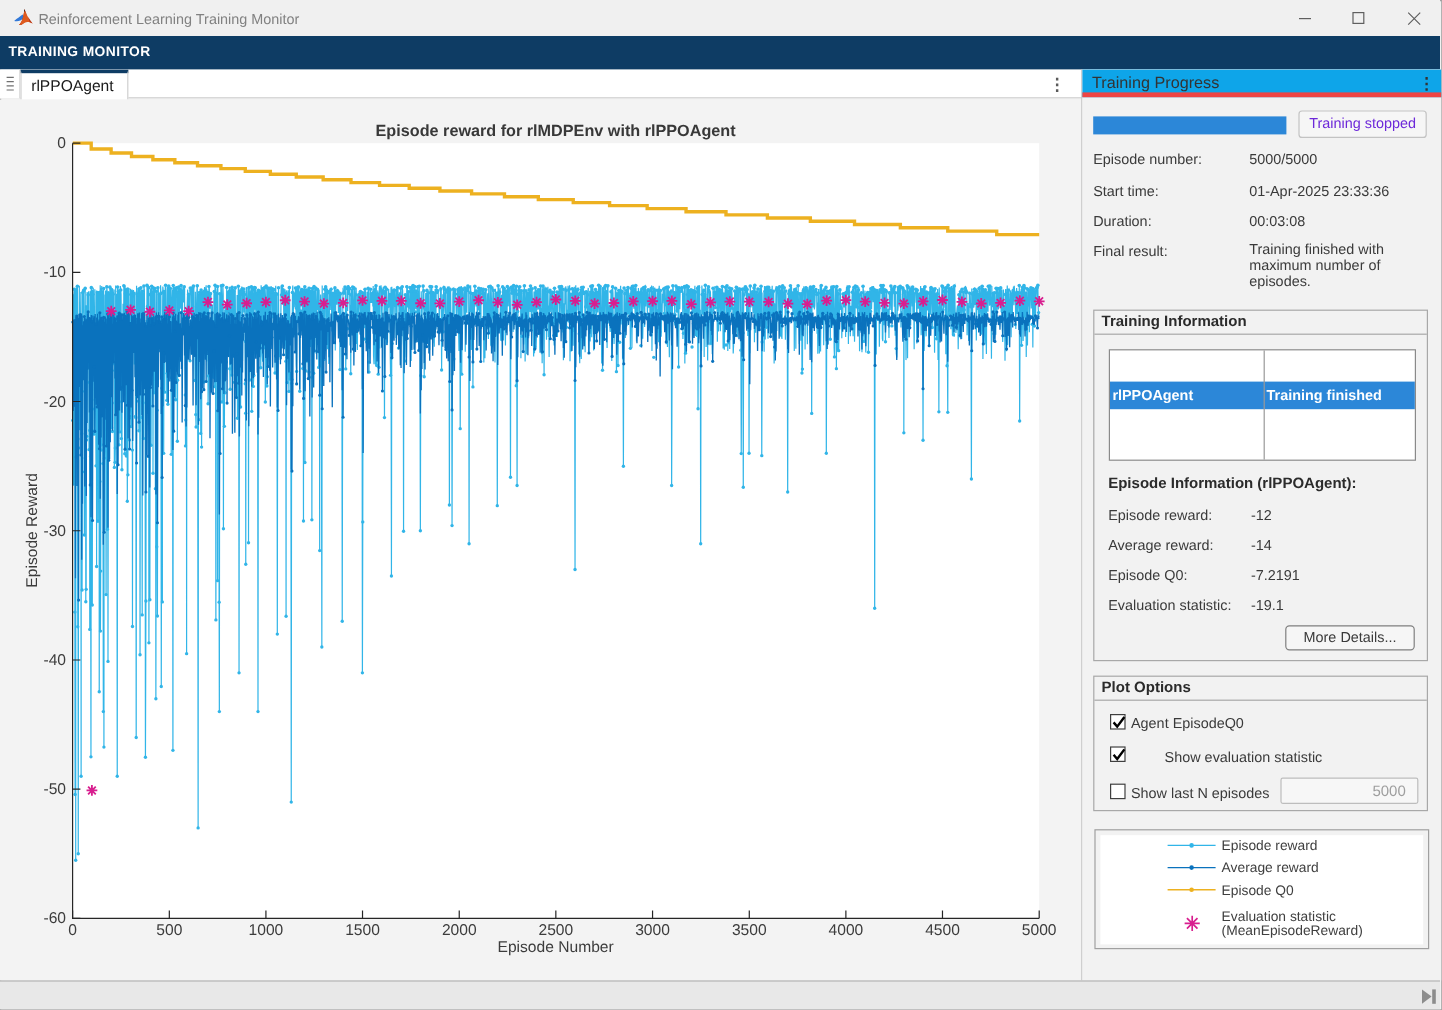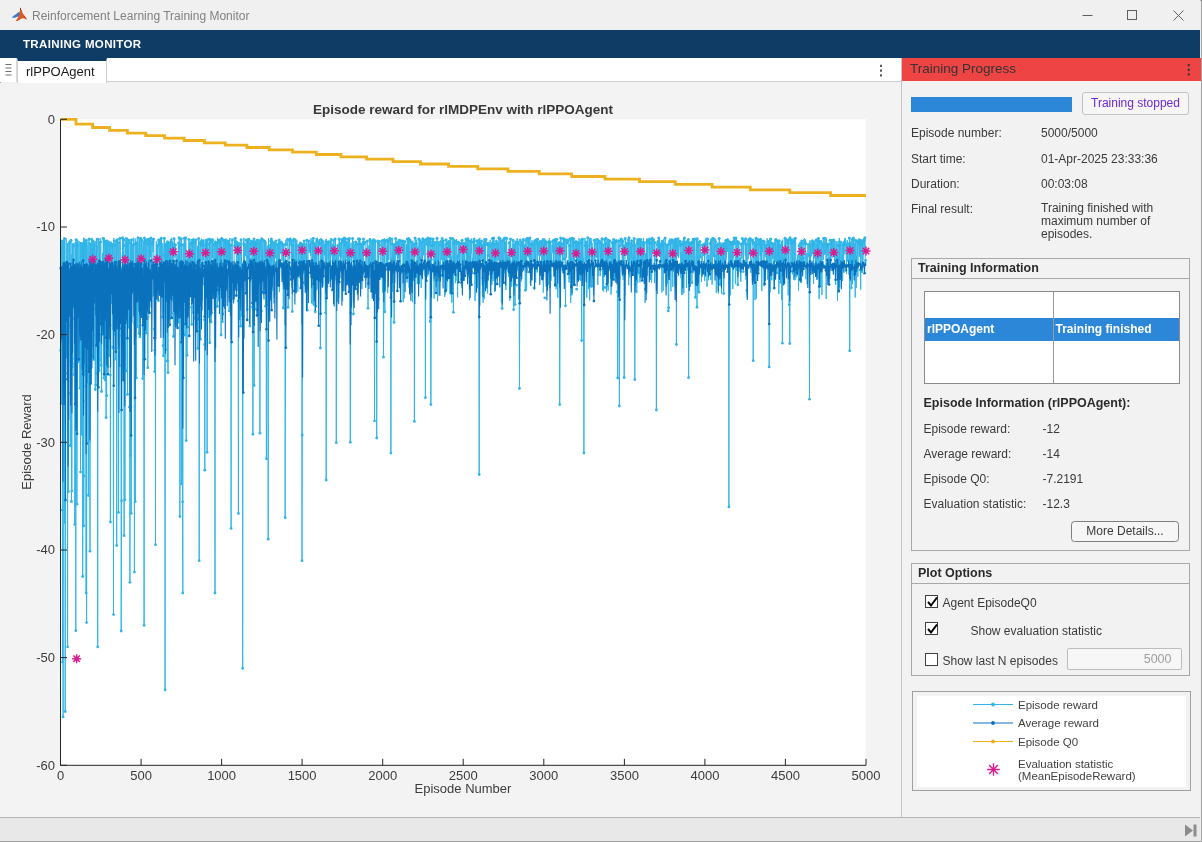--- a/index.html
+++ b/index.html
@@ -1,29 +1,29 @@
 <!DOCTYPE html>
 <html><head><meta charset="utf-8"><title>Reinforcement Learning Training Monitor</title>
 <style>
 * { margin:0; padding:0; box-sizing:border-box; }
 html,body { width:1202px; height:842px; font-family:"Liberation Sans", sans-serif; }
 #win { position:relative; width:1202px; height:842px; background:#f2f2f2; box-shadow: inset 0 0 0 1px #a2a2a2; overflow:hidden; }
 #titlebar { position:absolute; left:0; top:0; width:1200px; height:30px; background:#f0f0f0; }
 #titlebar .ttl { position:absolute; left:32px; top:8.5px; font-size:12px; color:#818181; }
 #logo { position:absolute; left:11px; top:6px; }
 .wbtn { position:absolute; top:0; width:45px; height:30px; }
-#toolstrip { position:absolute; left:0; top:30px; width:1200px; height:28px; background:#0e3c64; color:#fff; font-size:11.5px; font-weight:bold; line-height:28px; padding-left:23px; letter-spacing:.35px; }
+#toolstrip { position:absolute; left:0; top:30px; width:1200px; height:28px; background:#0e3c64; color:#fff; font-size:11.5px; font-weight:bold; line-height:28px; padding-left:7px; letter-spacing:.35px; }
 #tabstrip { position:absolute; left:0; top:58px; width:1200px; height:23.5px; background:#fff; border-bottom:1px solid #cfcfcf; }
 #grip { position:absolute; left:0; top:58px; width:17px; height:24px; background:#fff; border-right:1px solid #d8d8d8; }
 #tab { position:absolute; left:17px; top:58px; width:90px; height:25px; background:#fff; border-left:1px solid #cfcfcf; border-right:1px solid #cfcfcf; border-top:3px solid #0e3c64; color:#1a1a1a; font-size:13px; line-height:21px; padding-left:8px; }
 .vdots { color:#5a5a5a; font-size:14px; letter-spacing:0; font-weight:bold; }
 #main { position:absolute; left:0; top:83px; width:901px; height:734px; background:#f3f3f3; }
 #divider { position:absolute; left:901px; top:58px; width:1px; height:759px; background:#c6c6c6; }
 #rp { position:absolute; left:902px; top:58px; width:299px; height:759px; background:#f2f2f2; font-size:12px; color:#3a3a3a; }
-#rphead { position:absolute; left:0; top:0; width:299px; height:23px; background:#ef4444; border-bottom:4px solid #ef4444; }
+#rphead { position:absolute; left:0; top:0; width:299px; height:23px; background:#0ea5e9; border-bottom:4px solid #ef4444; }
 #rphead span { position:absolute; left:8px; top:3px; font-size:13.5px; color:#333; }
 #pbar { position:absolute; left:9px; top:39px; width:161px; height:15px; background:#2c87d8; }
 #btnstop { position:absolute; left:180px; top:34px; width:107px; height:23px; background:#f6f6f6; border:1px solid #c3c3c3; border-radius:3px; color:#6d28d9; font-size:12px; text-align:center; line-height:21px; }
 .lbl { position:absolute; left:9px; }
 .val { position:absolute; left:139px; }
 .box { position:absolute; left:8.5px; width:279.5px; border:1px solid #a8a8a8; }
 .boxhead { position:absolute; left:6.5px; top:2.5px; font-weight:bold; font-size:12.5px; color:#2b2b2b; }
 .boxrule { position:absolute; left:0; width:100%; border-bottom:1px solid #a8a8a8; }
 #tbl { position:absolute; left:12px; top:32px; width:256px; height:93px; background:#fff; border:1px solid #8a8a8a; }
 #tbl .hdr { position:absolute; left:0; top:0; width:100%; height:25px; background:#f0f0f0; border-bottom:1px solid #8a8a8a; font-weight:bold; color:#222; }
@@ -1766,21 +1766,21 @@
         <div class="cdiv"></div>
       </div>
       <div style="position:absolute;left:12px;top:137px;font-weight:bold;font-size:12.5px;color:#2b2b2b;">Episode Information (rlPPOAgent):</div>
       <div style="position:absolute;left:12px;top:163px;">Episode reward:</div>
         <div style="position:absolute;left:131px;top:163px;">-12</div>
       <div style="position:absolute;left:12px;top:188px;">Average reward:</div>
         <div style="position:absolute;left:131px;top:188px;">-14</div>
       <div style="position:absolute;left:12px;top:213px;">Episode Q0:</div>
         <div style="position:absolute;left:131px;top:213px;">-7.2191</div>
       <div style="position:absolute;left:12px;top:238px;">Evaluation statistic:</div>
-        <div style="position:absolute;left:131px;top:238px;">-12.3</div>
+        <div style="position:absolute;left:131px;top:238px;">-19.1</div>
       <div id="btnmore">More Details...</div>
     </div>
 
     <div class="box" id="pobox" style="top:504.5px; height:113px;">
       <div class="boxhead">Plot Options</div>
       <div class="boxrule" style="top:19px;"></div>
       <div class="cb" style="top:31.5px;">
           <svg width="15" height="16">
             <path d="M3,8 l3,3.5 l6,-8" stroke="#000" stroke-width="2" fill="none"></path>
           </svg>

